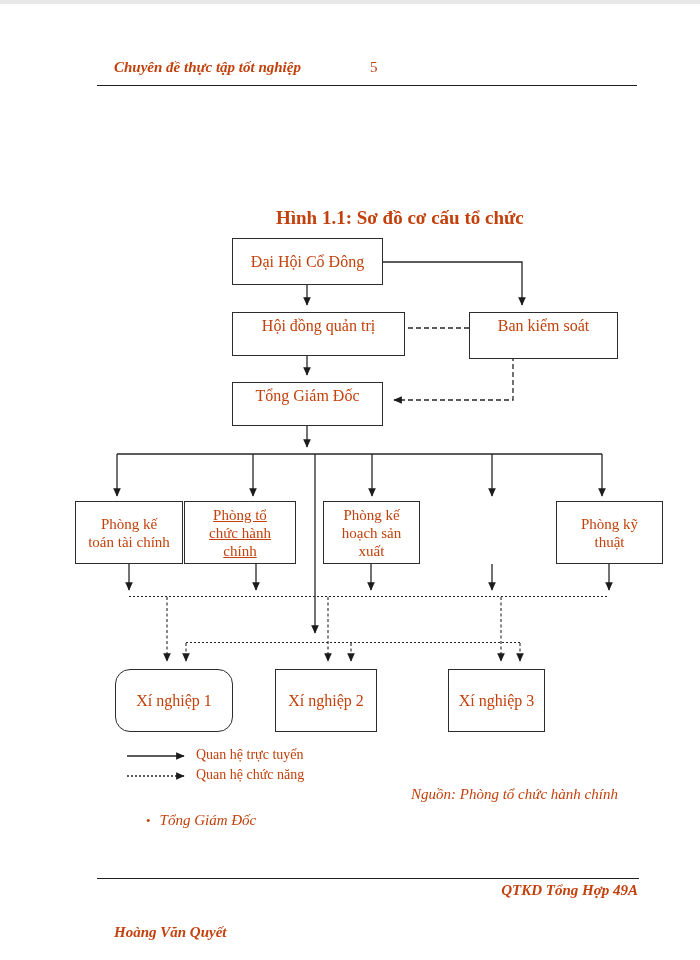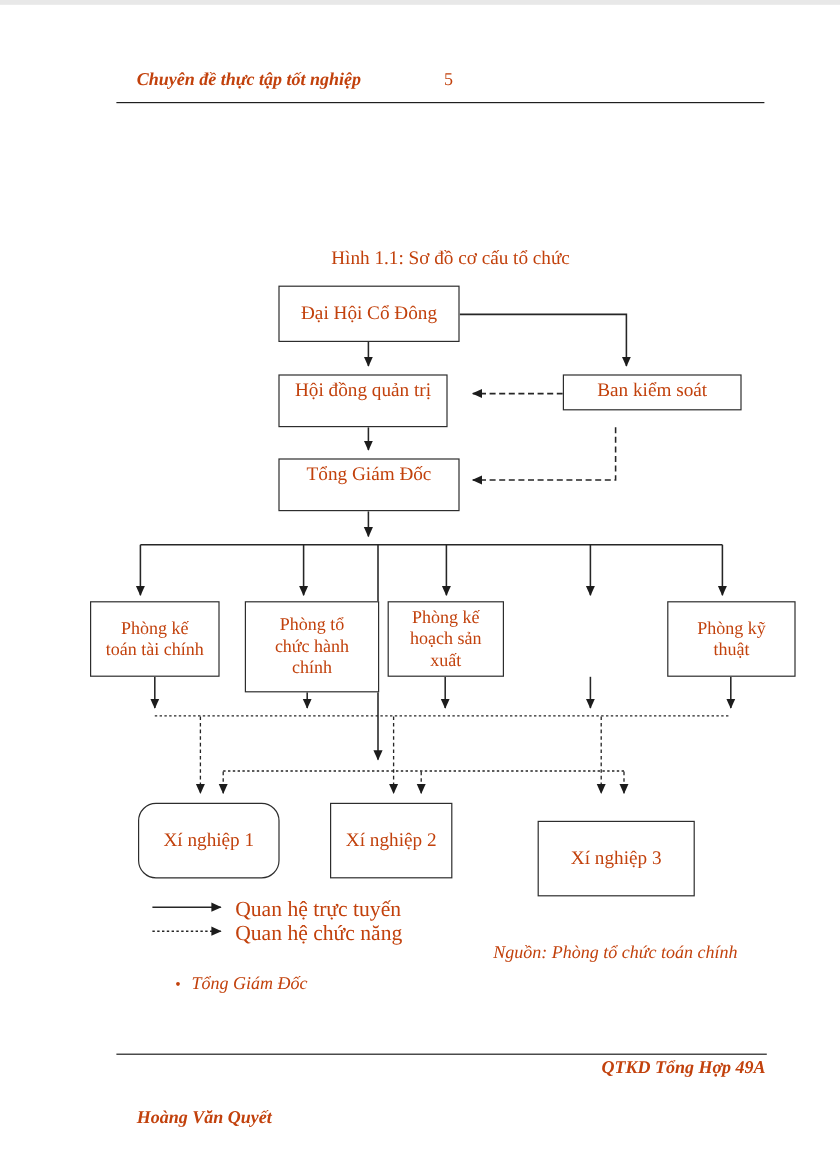--- a/index.html
+++ b/index.html
@@ -5,32 +5,32 @@
   html,body{margin:0;padding:0;background:#e8e8e8;}
   .page{
     position:relative; width:700px; height:960px; background:#ffffff;
     font-family:"Liberation Serif","DejaVu Serif",serif; color:#c2410c;
     margin:4px auto; overflow:hidden;
   }
   .abs{position:absolute;}
   .rule{position:absolute; height:1px; background:#1f1f1f;}
   .hdr{font-size:15px; font-style:italic; font-weight:bold; white-space:nowrap;}
   .pagenum{font-size:15px;}
-  .fig-title{font-size:16px; font-weight:normal; white-space:nowrap;}
+  .fig-title{font-size:19px; font-weight:bold; white-space:nowrap;}
   .box{
     position:absolute; box-sizing:border-box; background:#fff;
     border:1.5px solid #2d2d2d;
     display:flex; flex-direction:column; align-items:center; justify-content:center;
     font-size:16px; line-height:1.22; white-space:nowrap;
   }
   .box.topalign{justify-content:flex-start; padding-top:3px;}
   .box.dept{font-size:15px; line-height:1.2;}
   .box span{display:block;}
   svg.connectors{position:absolute; left:0; top:0; pointer-events:none;}
-  .legend-label{font-size:18px; white-space:nowrap;}
+  .legend-label{font-size:14px; white-space:nowrap;}
   .source-note{font-size:15px; font-style:italic; white-space:nowrap;}
   .bullet-note{font-size:15px; font-style:italic; white-space:nowrap;}
   .bullet-note .dot{display:inline-block; margin-right:9px; font-style:normal; font-size:13px;}
   .ftr{font-size:15px; font-style:italic; font-weight:bold; white-space:nowrap;}
 </style>
 </head>
 <body>
 
 <div class="page">
 
@@ -86,38 +86,38 @@
 
       <line x1="127" y1="752" x2="184" y2="752" marker-end="url(#ah)"></line>
       <line x1="127" y1="772" x2="184" y2="772" stroke-dasharray="2 2" marker-end="url(#ah)"></line>
     </g>
   </svg>
 
   <div class="box" style="left:232px; top:234px; width:151px; height:47px;">
     <span>Đại Hội Cổ Đông</span>
   </div>
 
-  <div class="box topalign" style="left:232px; top:308px; width:141px; height:44px;">
+  <div class="box topalign" style="left:232px; top:308px; width:173px; height:44px;">
     <span>Hội đồng quản trị</span>
   </div>
 
-  <div class="box topalign" style="left:469px; top:308px; width:149px; height:30px;">
+  <div class="box topalign" style="left:469px; top:308px; width:149px; height:47px;">
     <span>Ban kiểm soát</span>
   </div>
 
   <div class="box topalign" style="left:232px; top:378px; width:151px; height:44px;">
     <span>Tổng Giám Đốc</span>
   </div>
 
   <div class="box dept" style="left:75px; top:497px; width:108px; height:63px;">
     <span>Phòng kế</span>
     <span>toán tài chính</span>
   </div>
 
-  <div class="box dept" style="left:204px; top:497px; width:112px; height:76px;">
+  <div class="box dept" style="left:184px; top:497px; width:112px; height:63px;text-decoration:underline;">
     <span>Phòng tổ</span>
     <span>chức hành</span>
     <span>chính</span>
   </div>
 
   <div class="box dept" style="left:323px; top:497px; width:97px; height:63px;">
     <span>Phòng kế</span>
     <span>hoạch sản</span>
     <span>xuất</span>
   </div>
@@ -129,28 +129,28 @@
   </div>
 
   <div class="box" style="left:115px; top:665px; width:118px; height:63px;border-radius:15px;">
     <span>Xí nghiệp 1</span>
   </div>
 
   <div class="box" style="left:275px; top:665px; width:102px; height:63px;">
     <span>Xí nghiệp 2</span>
   </div>
 
-  <div class="box" style="left:448px; top:680px; width:131px; height:63px;">
+  <div class="box" style="left:448px; top:665px; width:97px; height:63px;">
     <span>Xí nghiệp 3</span>
   </div>
 
   <div class="abs legend-label" style="left:196px; top:743px;">Quan hệ trực tuyến</div>
   <div class="abs legend-label" style="left:196px; top:763px;">Quan hệ chức năng</div>
 
-  <div class="abs source-note" style="left:411px; top:782px;">Nguồn: Phòng tổ chức toán chính</div>
+  <div class="abs source-note" style="left:411px; top:782px;">Nguồn: Phòng tổ chức hành chính</div>
 
   <div class="abs bullet-note" style="left:146px; top:808px;">
     <span class="dot">•</span><span>Tổng Giám Đốc</span>
   </div>
 
   <div class="rule" style="left:97px; top:874px; width:542px;"></div>
   <div class="abs ftr" style="left:114px; top:920px;">Hoàng Văn Quyết</div>
   <div class="abs ftr" style="right:62px; top:878px;">QTKD Tổng Hợp 49A</div>
 
 </div>

